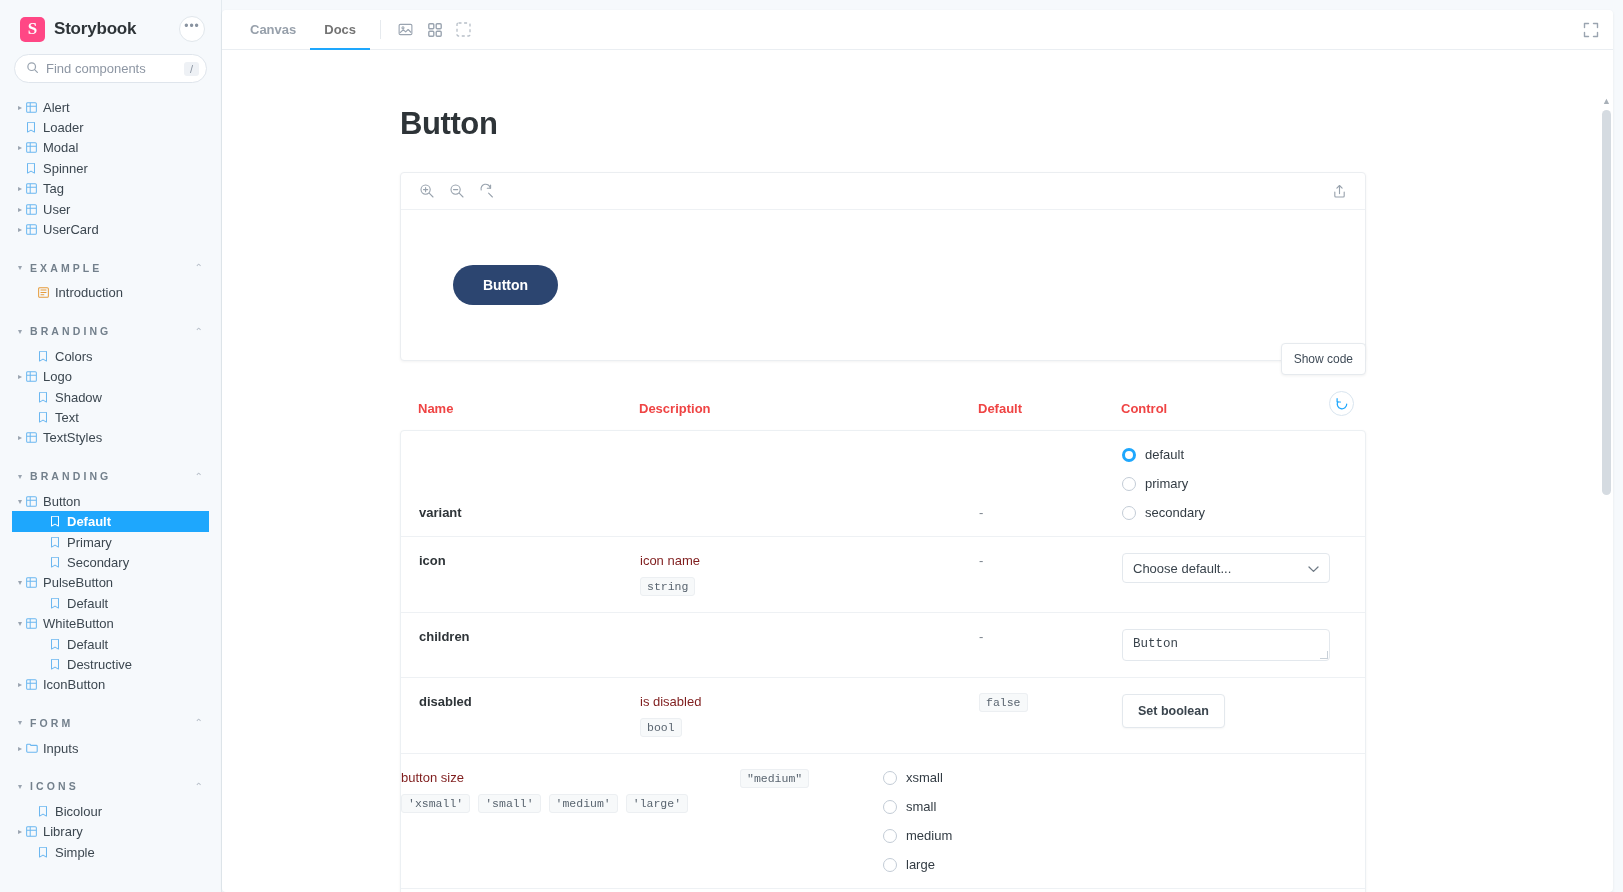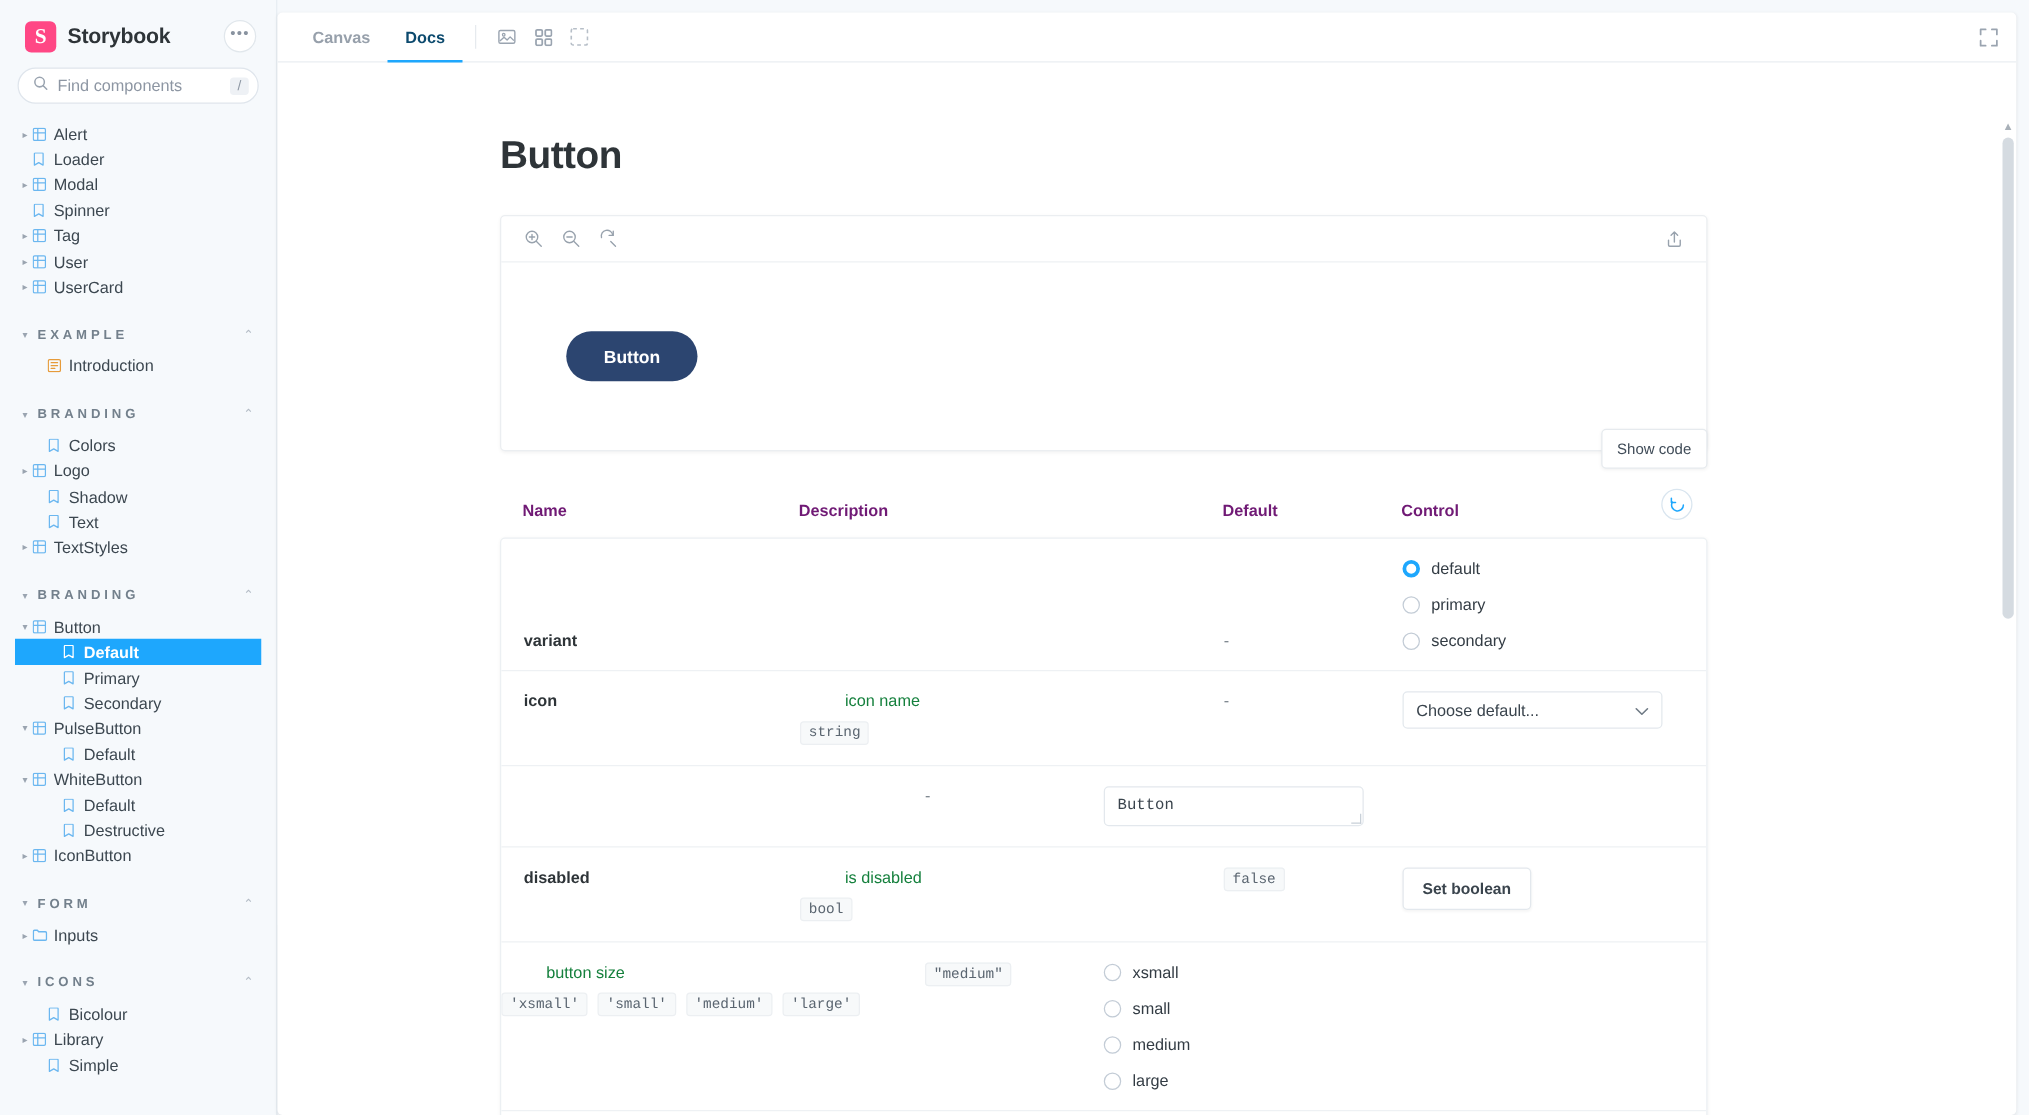--- a/index.html
+++ b/index.html
@@ -91,21 +91,21 @@
   }
   .topbar {
     height: 40px; flex: 0 0 40px; border-bottom: 1px solid #eaeef2;
     display: flex; align-items: stretch; padding-left: 14px; padding-right: 14px;
   }
   .tab {
     display: flex; align-items: center; padding: 0 14px;
     font-size: 13px; font-weight: bold; color: #97a0ab;
     border-bottom: 2px solid transparent; margin-bottom: -1px;
   }
-  .tab.active { color: #0c4a6e; border-bottom-color: #1ea7fd; }
+  .tab.active { color: #737373; border-bottom-color: #1ea7fd; }
   .divider-v { width: 1px; background: #e6eaee; margin: 10px 10px; }
   .tb-ico {
     display: flex; align-items: center; justify-content: center;
     width: 29px; color: #9aa4b0;
   }
   .spacer { flex: 1; }
 
   .scrollbody { flex: 1; overflow: hidden; position: relative; }
   .content { padding: 56px 0 0 0; }
   .doc { width: 966px; margin-left: 178px; }
@@ -137,41 +137,41 @@
   .showcode {
     position: absolute; right: -1px; bottom: -15px;
     border: 1px solid #e6eaee; background: #fff; border-radius: 4px;
     font-size: 12px; font-weight: normal; color: #404c58;
     padding: 8px 12px; box-shadow: 0 1px 3px rgba(0,0,0,.06);
   }
 
   
   .args { margin-top: 40px; }
   .args-head { display: flex; align-items: center; padding: 0 0 14px 0; position: relative; }
-  .th { font-size: 13px; font-weight: bold; color: #701a75; }
+  .th { font-size: 13px; font-weight: bold; color: #ef4444; }
   .c-name { width: 239px; padding-left: 18px; }
   .c-desc { width: 339px; }
   .c-def  { width: 143px; }
   .c-ctrl { flex: 1; }
   .reset-btn {
     position: absolute; right: 12px; top: -10px;
     width: 25px; height: 25px; border-radius: 50%;
     border: 1px solid #d9e5ef; background: #fff;
     display: flex; align-items: center; justify-content: center;
     color: #1ea7fd;
   }
   .table {
     border: 1px solid #ecf0f3; border-radius: 4px; background: #fff;
     box-shadow: 0 1px 3px rgba(0,0,0,.05); overflow: hidden;
   }
   .trow { display: flex; border-top: 1px solid #eef1f4; min-height: 52px; padding: 16px 0; }
   .trow:first-child { border-top: none; align-items: flex-end; }
   .td { font-size: 13px; color: #41474d; }
   .argname { font-weight: bold; color: #2e3438; }
-  .desc-txt { color: #15803d; margin-bottom: 9px; margin-left: 36px; }
+  .desc-txt { color: #7f1d1d; margin-bottom: 9px; }
   .chips { display: flex; gap: 8px; flex-wrap: wrap; }
   .chip {
     font-family: "Liberation Mono", monospace; font-size: 11.5px;
     color: #5a6570; background: #f7f9fa; border: 1px solid #eceff2;
     border-radius: 3px; padding: 2px 6px;
   }
   .dash { color: #7b848d; }
   .radio-list { display: flex; flex-direction: column; gap: 14px; }
   .radio-row { display: flex; align-items: center; gap: 9px; font-size: 13px; color: #333c44; }
   .radio {
@@ -656,20 +656,21 @@
                       <div class="select">
                         <span>Choose default...</span>
                         <span class="spacer"></span>
                         <span><svg width="11" height="7" viewBox="0 0 11 7" fill="none">
                             <path d="M1 1l4.5 4.4L10 1" stroke="#6f7a85" stroke-width="1.3" stroke-linecap="round" stroke-linejoin="round"></path>
                           </svg></span>
                       </div>
                     </div>
                   </div>
                   <div class="trow">
+                    <div class="td c-name argname">children</div>
                     <div class="td c-desc"></div>
                     <div class="td c-def"><span class="dash">-</span></div>
                     <div class="td c-ctrl">
                       <div class="textarea"><span>Button</span><span class="resizer"></span></div>
                     </div>
                   </div>
                   <div class="trow">
                     <div class="td c-name argname">disabled</div>
                     <div class="td c-desc">
                       <div class="desc-txt">is disabled</div>

